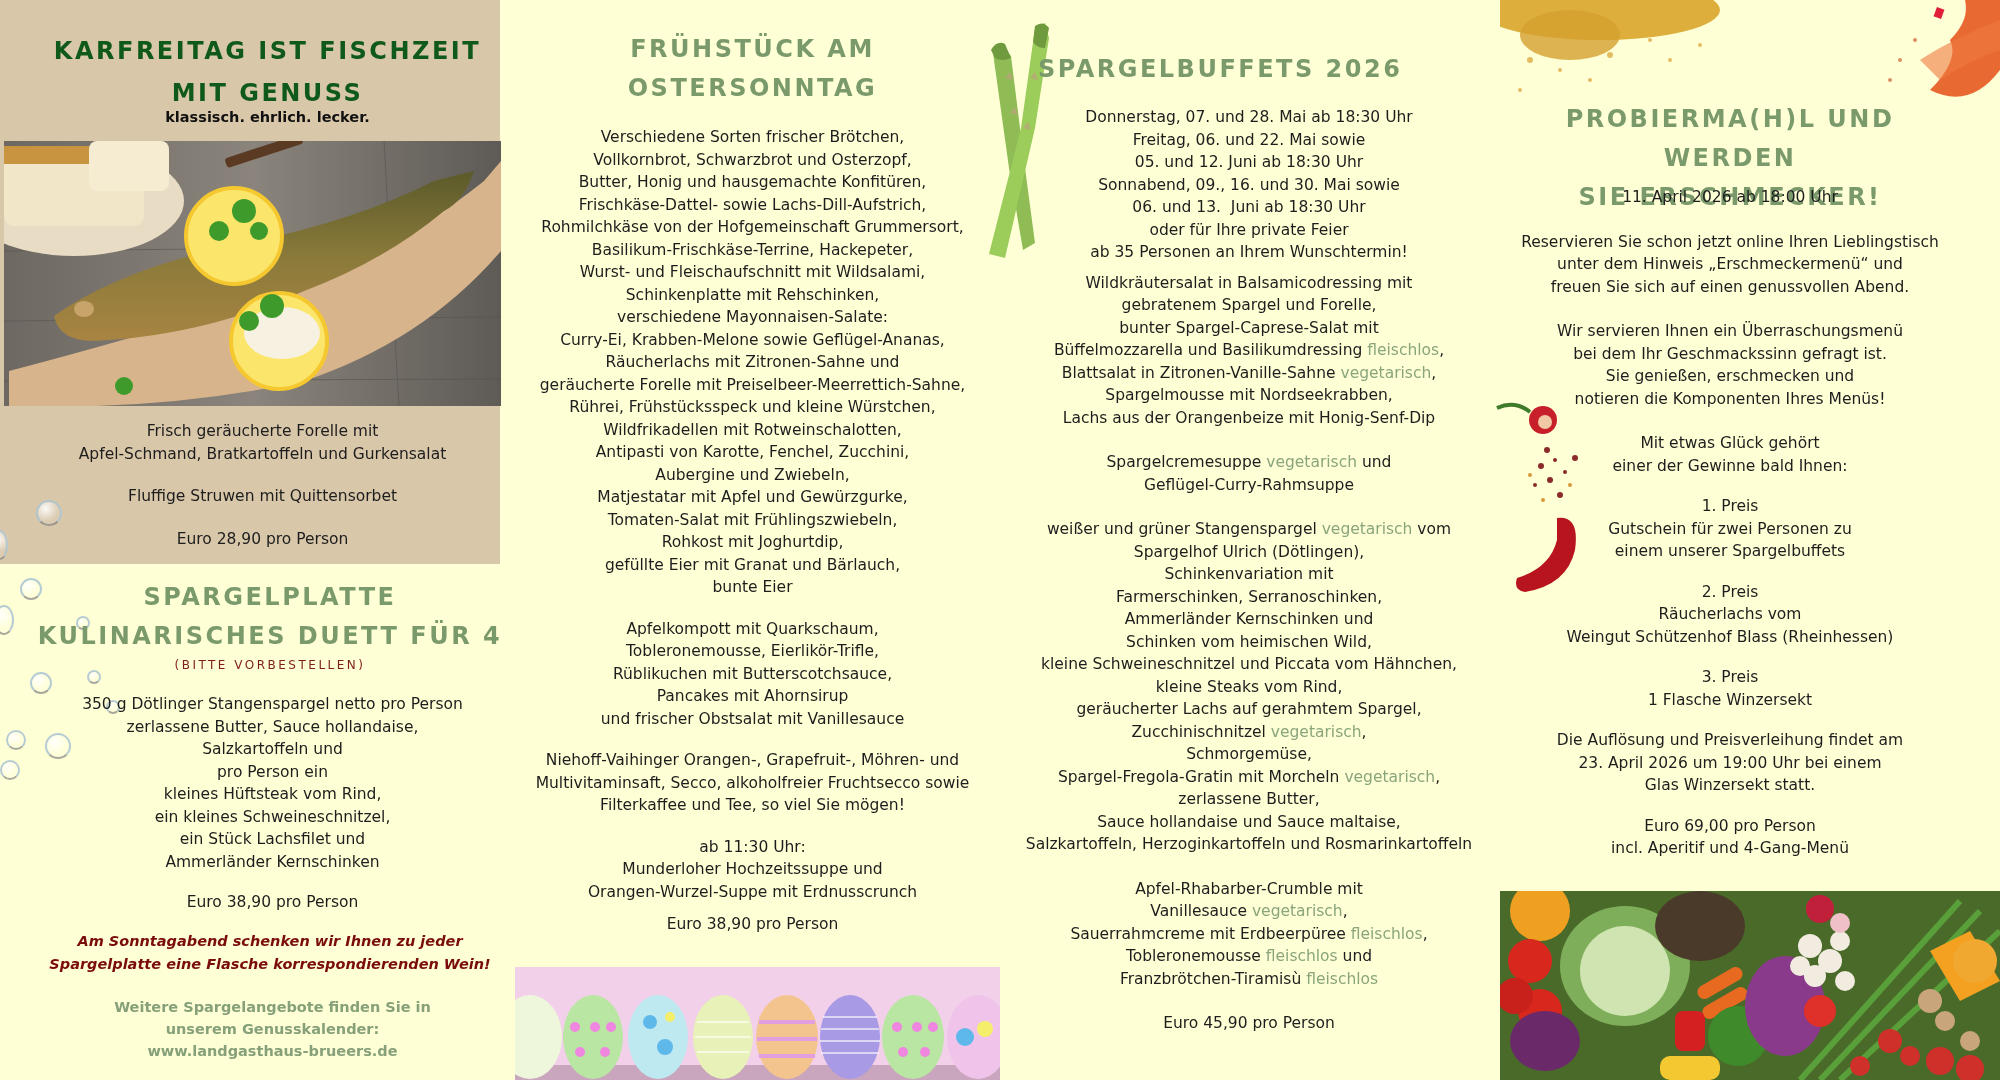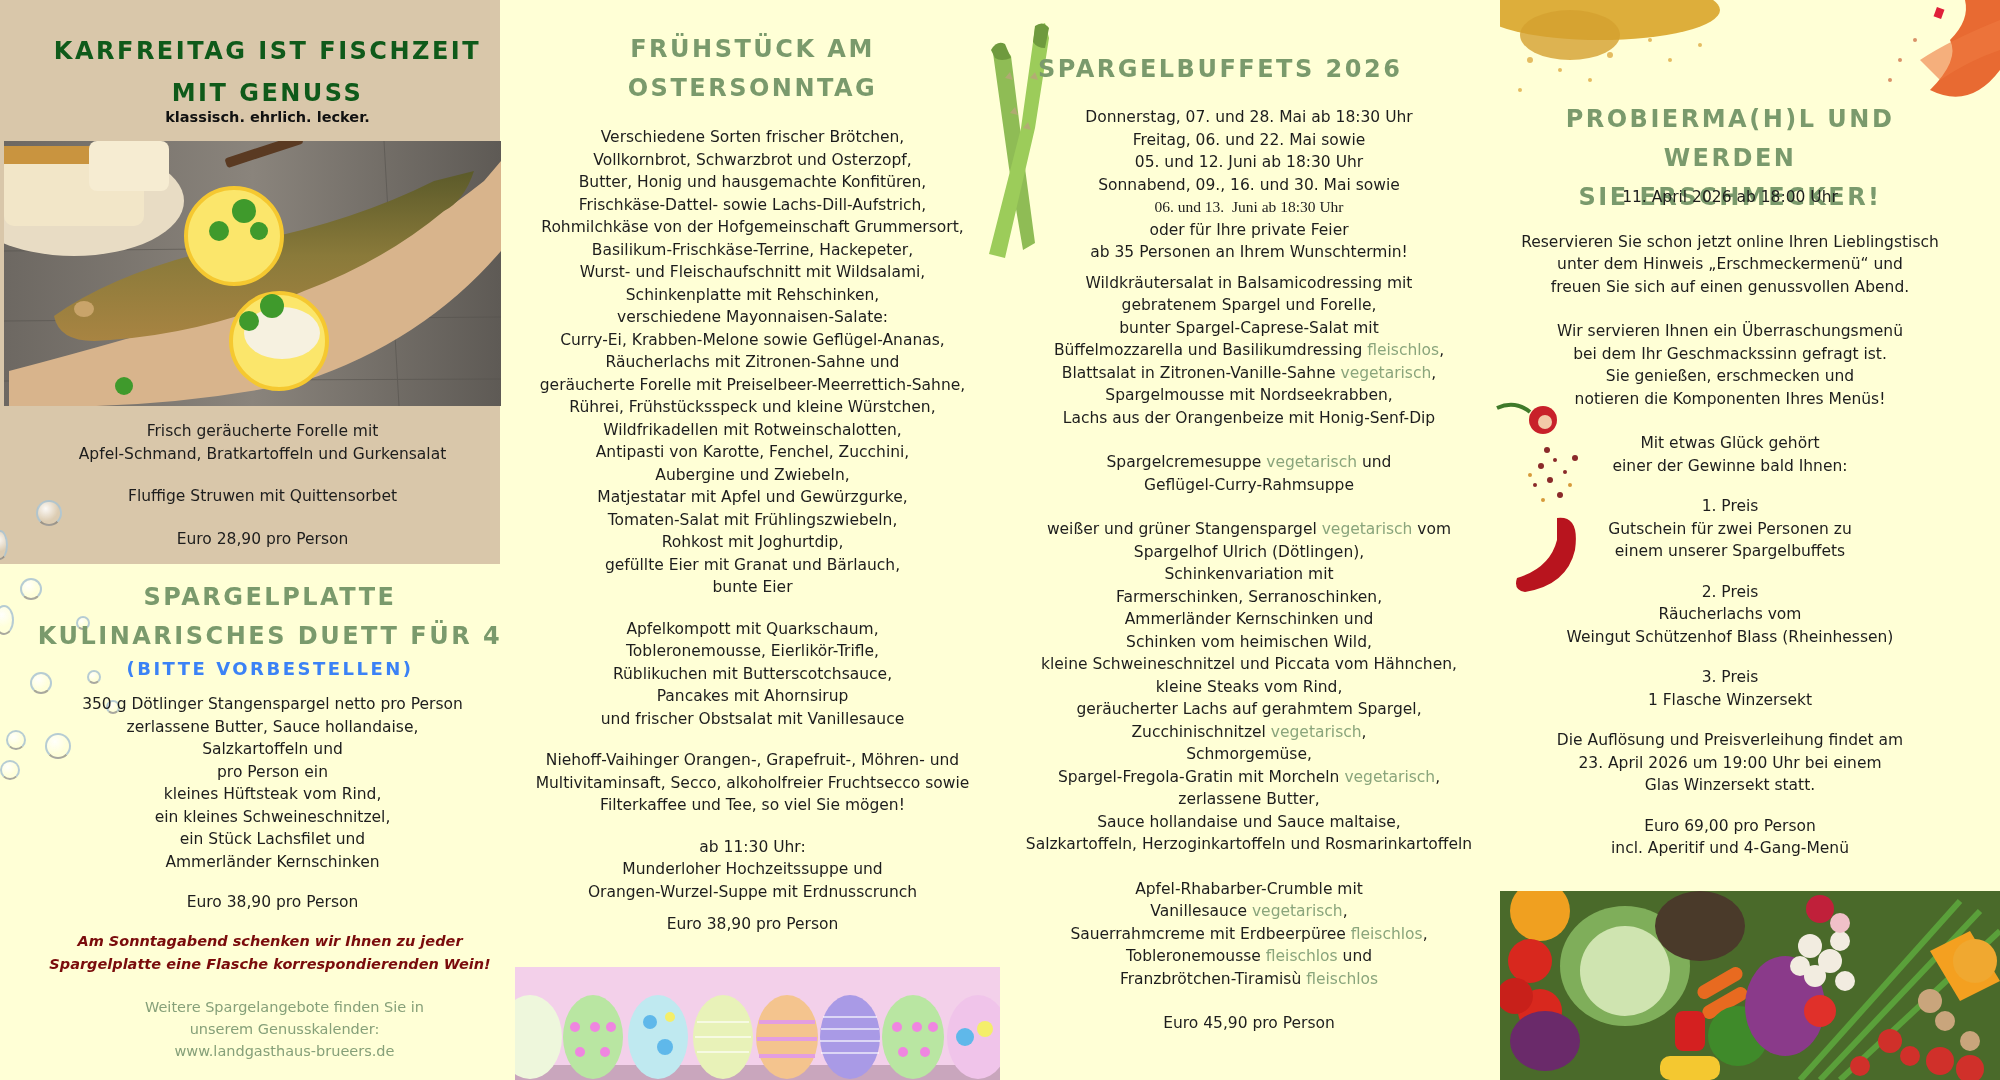--- a/index.html
+++ b/index.html
@@ -13,24 +13,24 @@
   .gap { height: 18px; }
 
   
   #p1 { left: 0; width: 500px; }
   #p1-top { position: absolute; left: 0; top: 0; width: 500px; height: 564px; background: #d9c7aa; }
   #p1-title { position: absolute; top: 30px; left: 0; width: 535px; font-size: 24px; line-height: 42px; color: #0f5a1a; letter-spacing: 2.5px; font-weight: bold; text-align: center; }
   #p1-tagline { position: absolute; top: 109px; left: 0; width: 535px; text-align: center; font-weight: bold; font-size: 14.5px; color: #111; }
   #fish-img { position: absolute; left: 4px; top: 141px; width: 497px; height: 265px; overflow: hidden; background: #6b6a66; }
   #p1-fishtext { position: absolute; left: 0; top: 420px; width: 525px; }
   #p1-sp-title { position: absolute; top: 578px; left: 0; width: 540px; font-size: 24px; line-height: 39px; }
-  #p1-sp-sub { position: absolute; top: 658px; left: 0; width: 540px; font-size: 18px; letter-spacing: 2.5px; color: #3b82f6; font-weight: bold; text-align: center; }
+  #p1-sp-sub { position: absolute; top: 658px; left: 0; width: 540px; font-size: 12px; letter-spacing: 2.5px; color: #7f1d1d; font-weight: normal; text-align: center; }
   #p1-sp-body { position: absolute; top: 693px; left: 0; width: 545px; }
   #p1-red { position: absolute; top: 930px; left: 0; width: 540px; font-weight: bold; color: #7a0c0c; font-size: 14.5px; line-height: 23px; text-align: center; font-style: italic; }
-  #p1-green { position: absolute; top: 996px; left: 0; width: 545px; font-weight: normal; color: #86a079; font-size: 14.5px; line-height: 22px; text-align: center; margin-left: 12px; }
+  #p1-green { position: absolute; top: 996px; left: 0; width: 545px; font-weight: bold; color: #86a079; font-size: 14.5px; line-height: 22px; text-align: center; }
   .bubble { position: absolute; border-radius: 50%; border: 2px solid rgba(170,195,210,0.85); border-bottom-color: rgba(110,110,110,0.6); background: radial-gradient(circle at 35% 30%, rgba(255,255,255,0.9), rgba(255,255,255,0.1) 60%); }
 
   
   #p2 { left: 500px; width: 500px; }
   #p2-title { position: absolute; top: 30px; left: 0; width: 505px; font-size: 24px; line-height: 39px; }
   #p2-body { position: absolute; top: 126px; left: 0; width: 505px; }
   #eggs-img { position: absolute; left: 515px; top: 967px; width: 485px; height: 113px; background: #f2d0ea; overflow: hidden; }
 
   
   #asparagus { position: absolute; left: 965px; top: 18px; width: 100px; height: 245px; }
@@ -266,21 +266,21 @@
 </div>
 
 <section id="p3" class="panel">
   <div id="p3-title" class="heading" style="text-align:left;">SPARGELBUFFETS 2026</div>
   <div id="p3-body" class="center body-text">
     <div>
       <div>Donnerstag, 07. und 28. Mai ab 18:30 Uhr</div>
       <div>Freitag, 06. und 22. Mai sowie</div>
       <div>05. und 12. Juni ab 18:30 Uhr</div>
       <div>Sonnabend, 09., 16. und 30. Mai sowie</div>
-      <div style="white-space:pre;font-family:Liberation Serif, serif;">06. und 13.  Juni ab 18:30 Uhr</div>
+      <div style="white-space:pre;">06. und 13.  Juni ab 18:30 Uhr</div>
       <div>oder für Ihre private Feier</div>
       <div>ab 35 Personen an Ihrem Wunschtermin!</div>
     </div>
     <div class="gap" style="height:8px"></div>
     <div>
       <div>Wildkräutersalat in Balsamicodressing mit</div>
       <div>gebratenem Spargel und Forelle,</div>
       <div>bunter Spargel-Caprese-Salat mit</div>
       <div><span>Büffelmozzarella und Basilikumdressing</span> <span class="veg">fleischlos</span><span>,</span></div>
       <div><span>Blattsalat in Zitronen-Vanille-Sahne</span> <span class="veg">vegetarisch</span><span>,</span></div>

